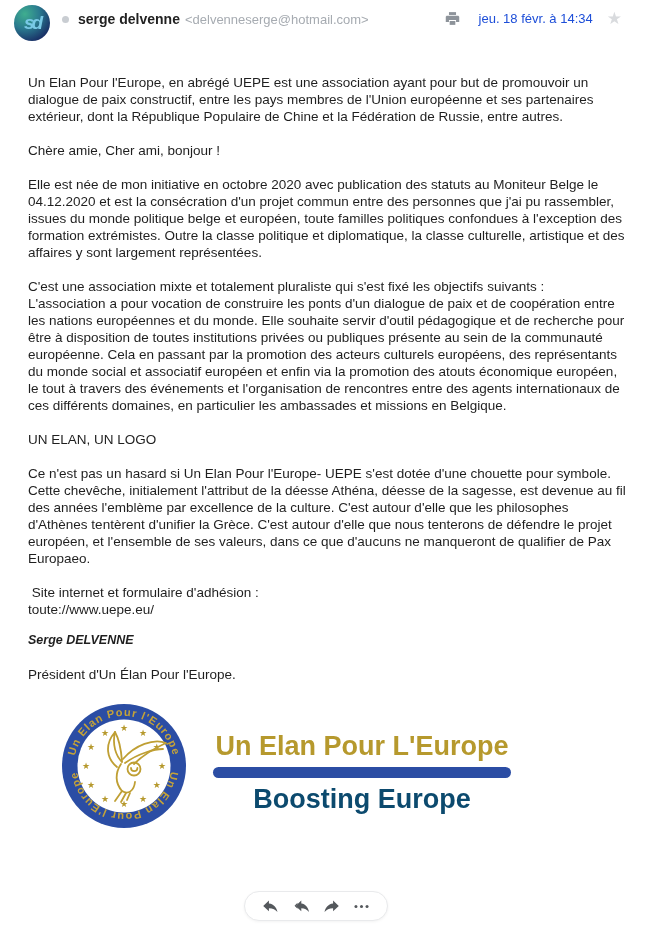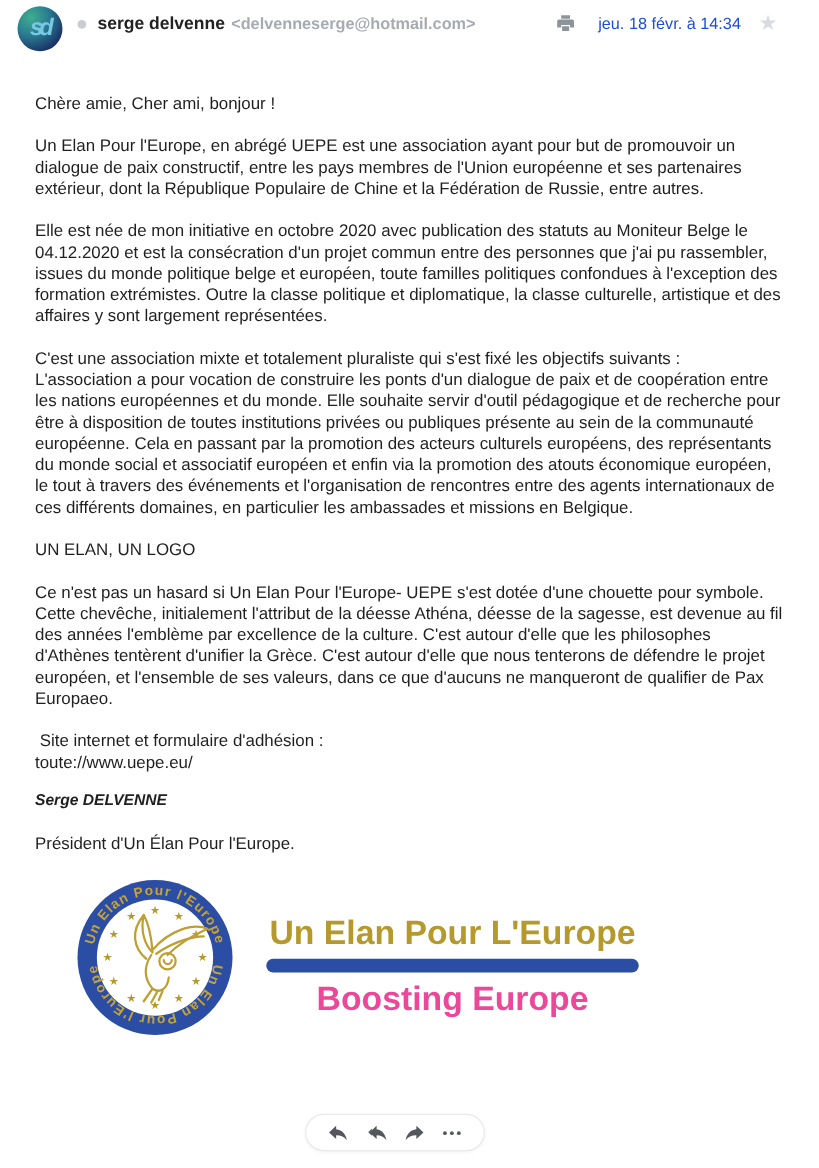--- a/index.html
+++ b/index.html
@@ -23,21 +23,21 @@
     display: flex; align-items: center; justify-content: center;
     color: #79c9e6; font-size: 19px; font-weight: bold; font-style: italic;
     letter-spacing: -3px; cursor: pointer; flex: 0 0 auto;
   }
   .read-dot {
     width: 7px; height: 7px; border-radius: 50%;
     background: #c9cdd2; margin: 11px 9px 0 12px; flex: 0 0 auto;
   }
   .sender { margin-top: 5px; flex: 1 1 auto; white-space: nowrap; overflow: hidden; }
   .sender-name { font-weight: bold; font-size: 14px; color: #222; cursor: pointer; }
-  .sender-email { font-size: 13px; color: #a6abb1; margin-left: 5px; font-weight: bold; }
+  .sender-email { font-size: 13px; color: #a6abb1; margin-left: 5px; }
   .header-right { display: flex; align-items: center; margin-top: 5px; flex: 0 0 auto; }
   .printer-btn { cursor: pointer; display: inline-flex; margin-right: 18px; }
   .msg-date { font-size: 13px; color: #1d4ed8; margin-right: 14px; white-space: nowrap; }
   .star { font-size: 17px; color: #d9dbde; line-height: 17px; cursor: pointer; margin-right: 2px; }
   
   .mail-body {
     position: absolute; top: 46px; left: 28px; width: 602px;
     font-size: 13.5px; line-height: 17px; padding-top: 28px;
   }
   .mail-body p { white-space: pre-wrap; margin: 0 0 17px 0; }
@@ -47,21 +47,21 @@
   .emblem { position: absolute; left: 59px; top: 701px; }
   .logo-text { position: absolute; left: 213px; top: 731px; width: 298px; text-align: center; }
   .logo-title {
     font-size: 27px; font-weight: bold; color: #b6992d;
     white-space: nowrap; letter-spacing: 0px;
   }
   .logo-bar {
     height: 11px; border-radius: 6px; background: #2b4da4;
     margin: 5px 0 6px 0;
   }
-  .logo-subtitle { font-size: 27px; font-weight: bold; color: #ec4899; white-space: nowrap; }
+  .logo-subtitle { font-size: 27px; font-weight: bold; color: #0c4a6e; white-space: nowrap; }
   
   .action-bar {
     position: absolute; left: 50%; transform: translateX(-50%); top: 891px;
     width: 144px; height: 30px; border: 1px solid #e9eaec; border-radius: 16px;
     background: #fff; box-shadow: 0 1px 3px rgba(0,0,0,0.05);
     display: flex; align-items: center; justify-content: space-around; padding: 0 10px;
   }
   .action-btn { background: none; border: none; cursor: pointer; display: inline-flex; padding: 2px; }
   
   .next-btn {
@@ -95,22 +95,22 @@
             <path d="M8 15.5h8V21H8z"></path>
           </svg>
         </span>
       </span>
       <span class="msg-date">jeu. 18 févr. à 14:34</span>
       <span class="star">★</span>
     </div>
   </header>
 
   <main class="mail-body">
+    <p>Un Elan Pour l'Europe, en abrégé UEPE est une association ayant pour but de promouvoir un dialogue de paix constructif, entre les pays membres de l'Union européenne et ses partenaires extérieur, dont la République Populaire de Chine et la Fédération de Russie, entre autres.</p>
     <p>Chère amie, Cher ami, bonjour !</p>
-    <p>Un Elan Pour l'Europe, en abrégé UEPE est une association ayant pour but de promouvoir un dialogue de paix constructif, entre les pays membres de l'Union européenne et ses partenaires extérieur, dont la République Populaire de Chine et la Fédération de Russie, entre autres.</p>
     <p>Elle est née de mon initiative en octobre 2020 avec publication des statuts au Moniteur Belge le 04.12.2020 et est la consécration d'un projet commun entre des personnes que j'ai pu rassembler, issues du monde politique belge et européen, toute familles politiques confondues à l'exception des formation extrémistes. Outre la classe politique et diplomatique, la classe culturelle, artistique et des affaires y sont largement représentées.</p>
     <p>C'est une association mixte et totalement pluraliste qui s'est fixé les objectifs suivants :
 L'association a pour vocation de construire les ponts d'un dialogue de paix et de coopération entre les nations européennes et du monde. Elle souhaite servir d'outil pédagogique et de recherche pour être à disposition de toutes institutions privées ou publiques présente au sein de la communauté européenne. Cela en passant par la promotion des acteurs culturels européens, des représentants du monde social et associatif européen et enfin via la promotion des atouts économique européen, le tout à travers des événements et l'organisation de rencontres entre des agents internationaux de ces différents domaines, en particulier les ambassades et missions en Belgique.</p>
     <p>UN ELAN, UN LOGO</p>
     <p>Ce n'est pas un hasard si Un Elan Pour l'Europe- UEPE s'est dotée d'une chouette pour symbole. Cette chevêche, initialement l'attribut de la déesse Athéna, déesse de la sagesse, est devenue au fil des années l'emblème par excellence de la culture. C'est autour d'elle que les philosophes d'Athènes tentèrent d'unifier la Grèce. C'est autour d'elle que nous tenterons de défendre le projet européen, et l'ensemble de ses valeurs, dans ce que d'aucuns ne manqueront de qualifier de Pax Europaeo.</p>
     <p style="margin-bottom:14px"> Site internet et formulaire d'adhésion :
 toute://www.uepe.eu/</p>
     <p class="sig-name">Serge DELVENNE</p>
     <p class="sig-title">Président d'Un Élan Pour l'Europe.</p>
   </main>

